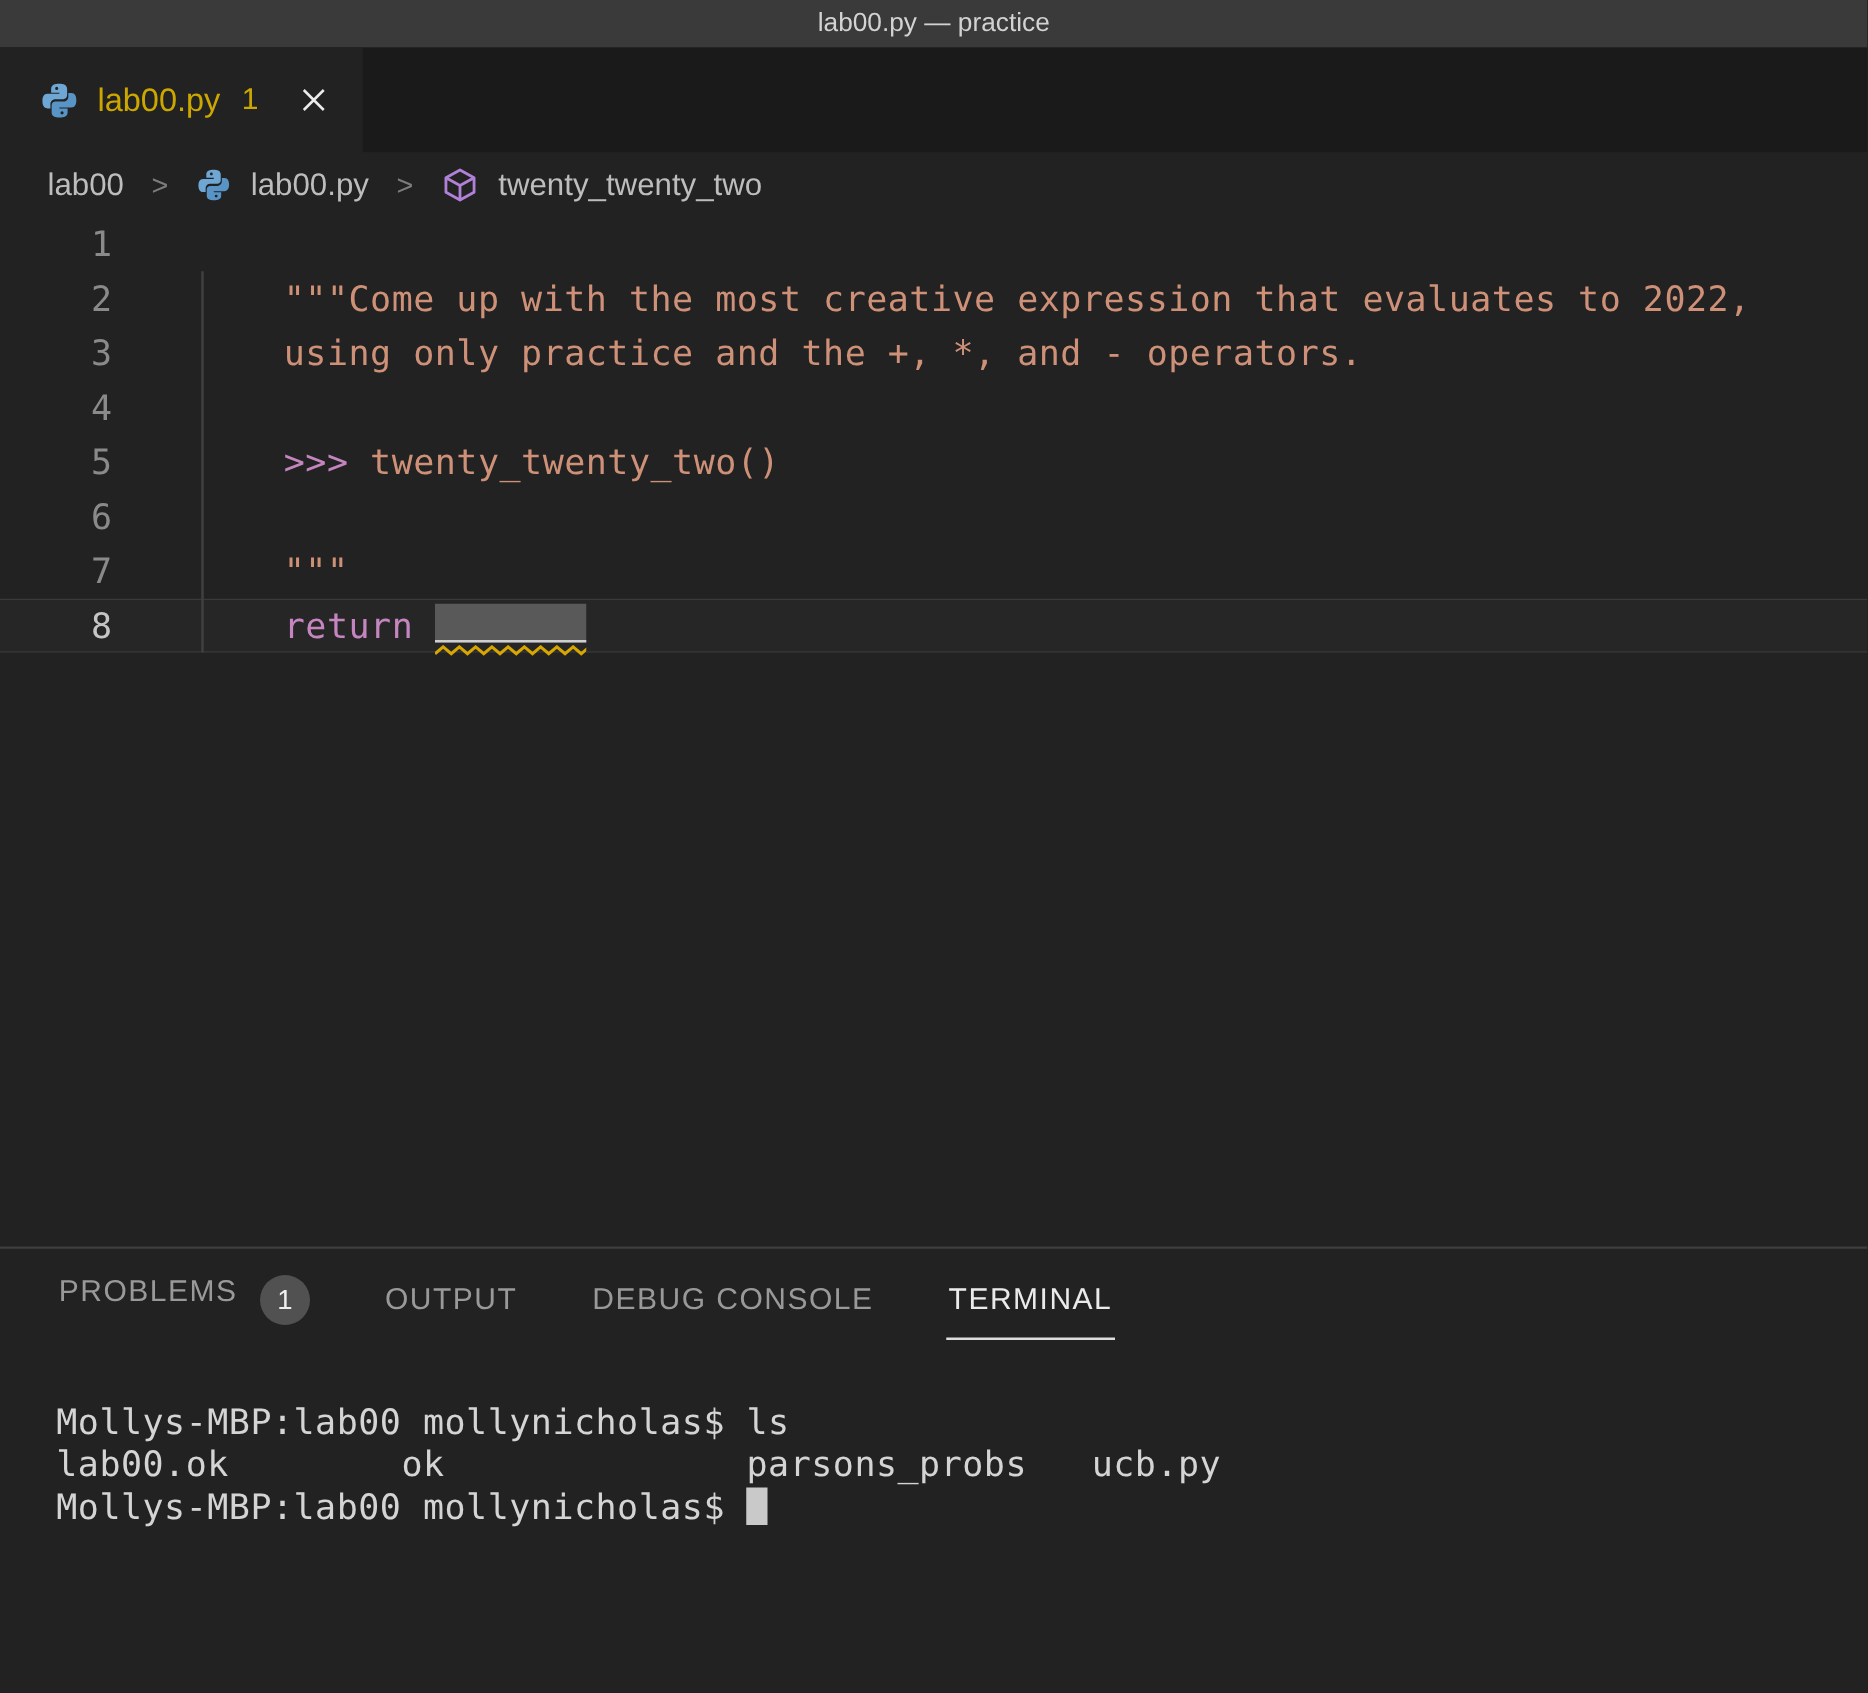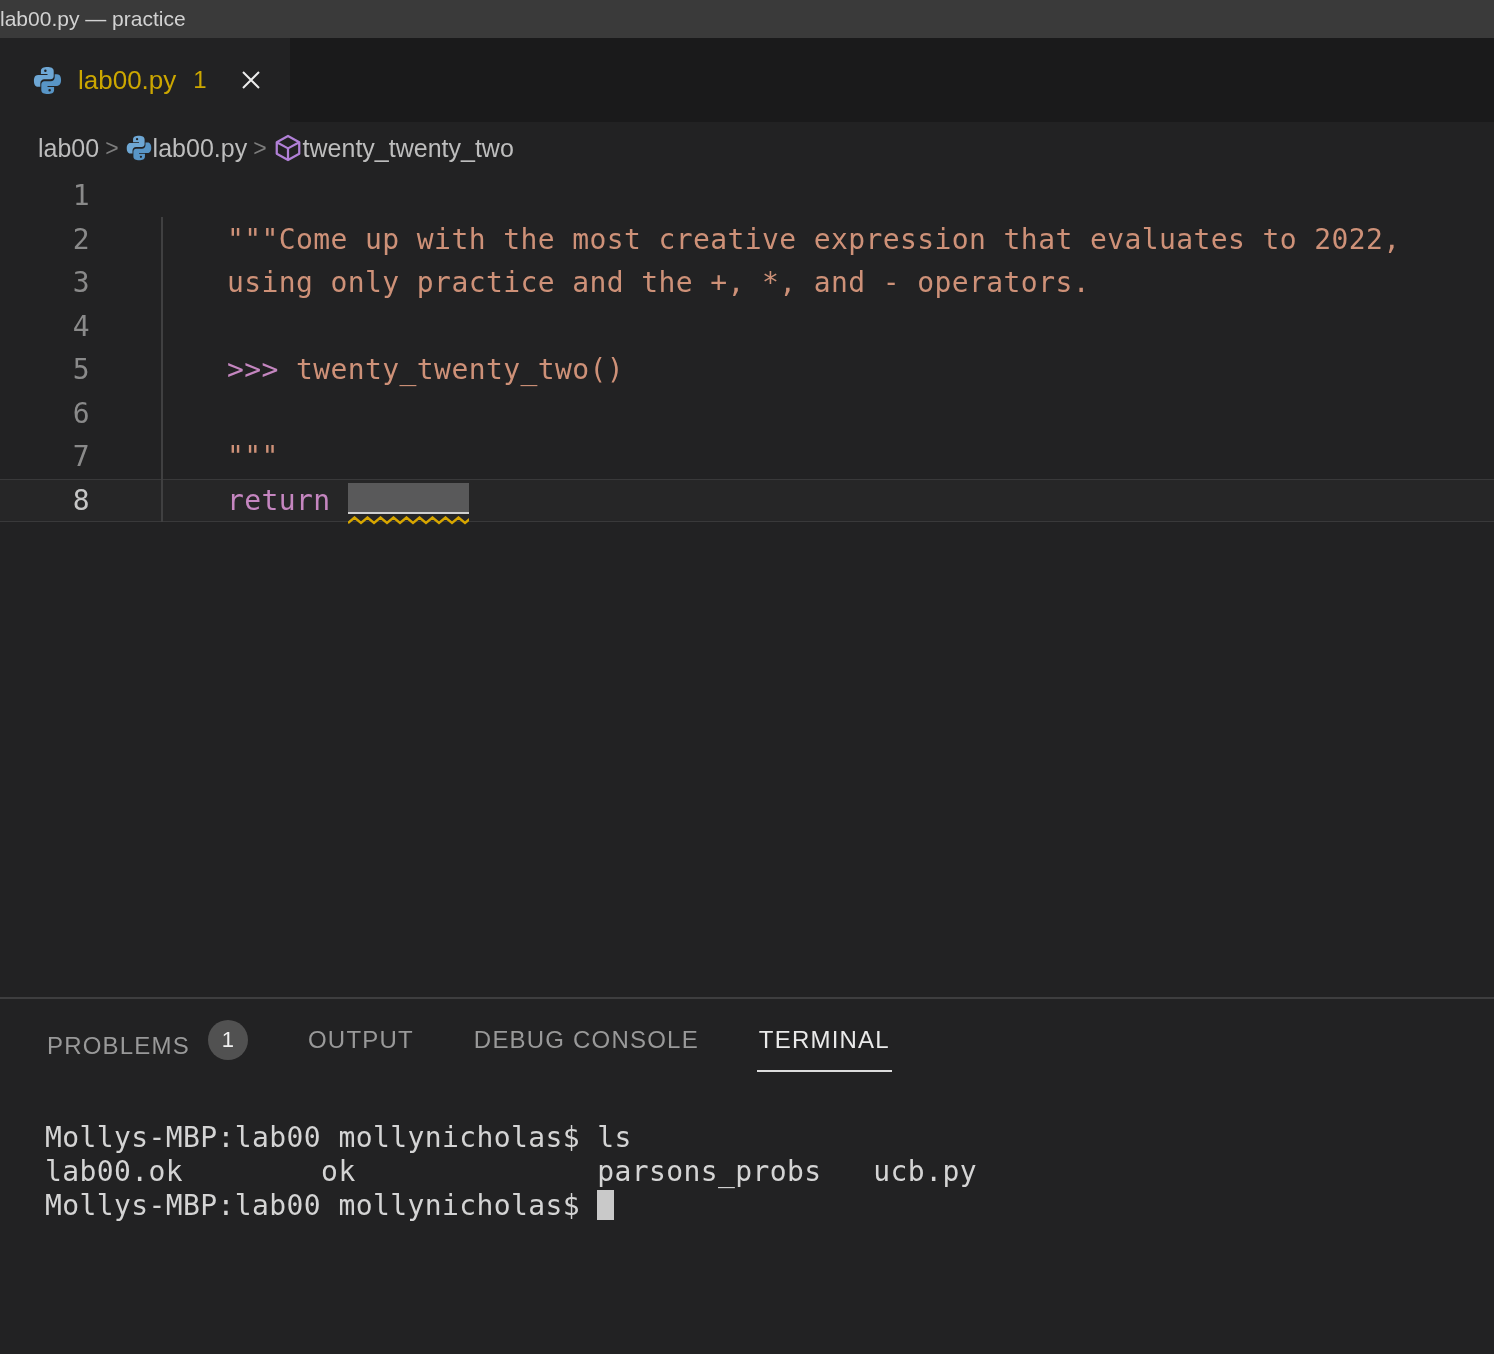--- a/index.html
+++ b/index.html
@@ -6,41 +6,41 @@
   html,body { width:1494px; height:1354px; overflow:hidden; }
   body {
     background:#222223;
     font-family:"Liberation Sans", sans-serif;
     -webkit-font-smoothing:antialiased;
   }
 
   
   .title-bar {
     height:38px; background:#3a3a3a;
-    display:flex; align-items:center; justify-content:flex-start;
+    display:flex; align-items:center; justify-content:center;
     font-size:21px; color:#d2d2d2;
   }
 
   
   .tab-strip { height:84px; background:#1a1a1b; display:flex; }
   .tab {
     height:100%; background:#222223;
     display:flex; align-items:center;
     padding:0 26px 0 32px; gap:15px;
   }
   .tab .file-icon { width:31px; height:31px; flex:0 0 auto; }
   .tab-label { font-size:26px; color:var(--tab-label); }
   .tab-badge { font-size:24px; color:var(--tab-label); margin-left:2px; }
   .tab-close { width:26px; height:26px; margin-left:16px; display:flex; align-items:center; justify-content:center; }
 
   
   .breadcrumb {
     height:52px; background:#222223;
     display:flex; align-items:center;
-    padding-left:38px; gap:0;
+    padding-left:38px; gap:16px;
     font-size:25px; color:#bdbdbd;
   }
   .crumb-sep { color:#7d7d7d; font-size:23px; margin:0 6px; }
   .breadcrumb .file-icon { width:28px; height:28px; }
   .breadcrumb .symbol-icon { width:30px; height:30px; }
 
   
   .editor {
     position:relative; height:823px; background:#222223;
     font-family:"DejaVu Sans Mono", monospace;
@@ -77,21 +77,21 @@
   .squiggle { position:absolute; left:0; top:33px; display:block; }
 
   
   .panel { height:357px; background:#222223; border-top:2px solid #3e3e3f; }
   .panel-tabs {
     display:flex; align-items:center;
     height:82px; padding-left:45px; gap:56px;
     font-size:24px; letter-spacing:1.2px; color:#999999;
   }
   .panel-tab {
-    display:flex; align-items:flex-end; gap:18px;
+    display:flex; align-items:flex-start; gap:18px;
     padding:18px 2px 16px; border-bottom:2px solid transparent;
   }
   .panel-tab.active { color:#eaeaea; border-bottom-color:#dddddd; }
   .badge-circle {
     width:40px; height:40px; border-radius:50%;
     background:#515151; color:#f0f0f0;
     font-size:22px; letter-spacing:0;
     display:flex; align-items:center; justify-content:center;
   }
   .terminal {

